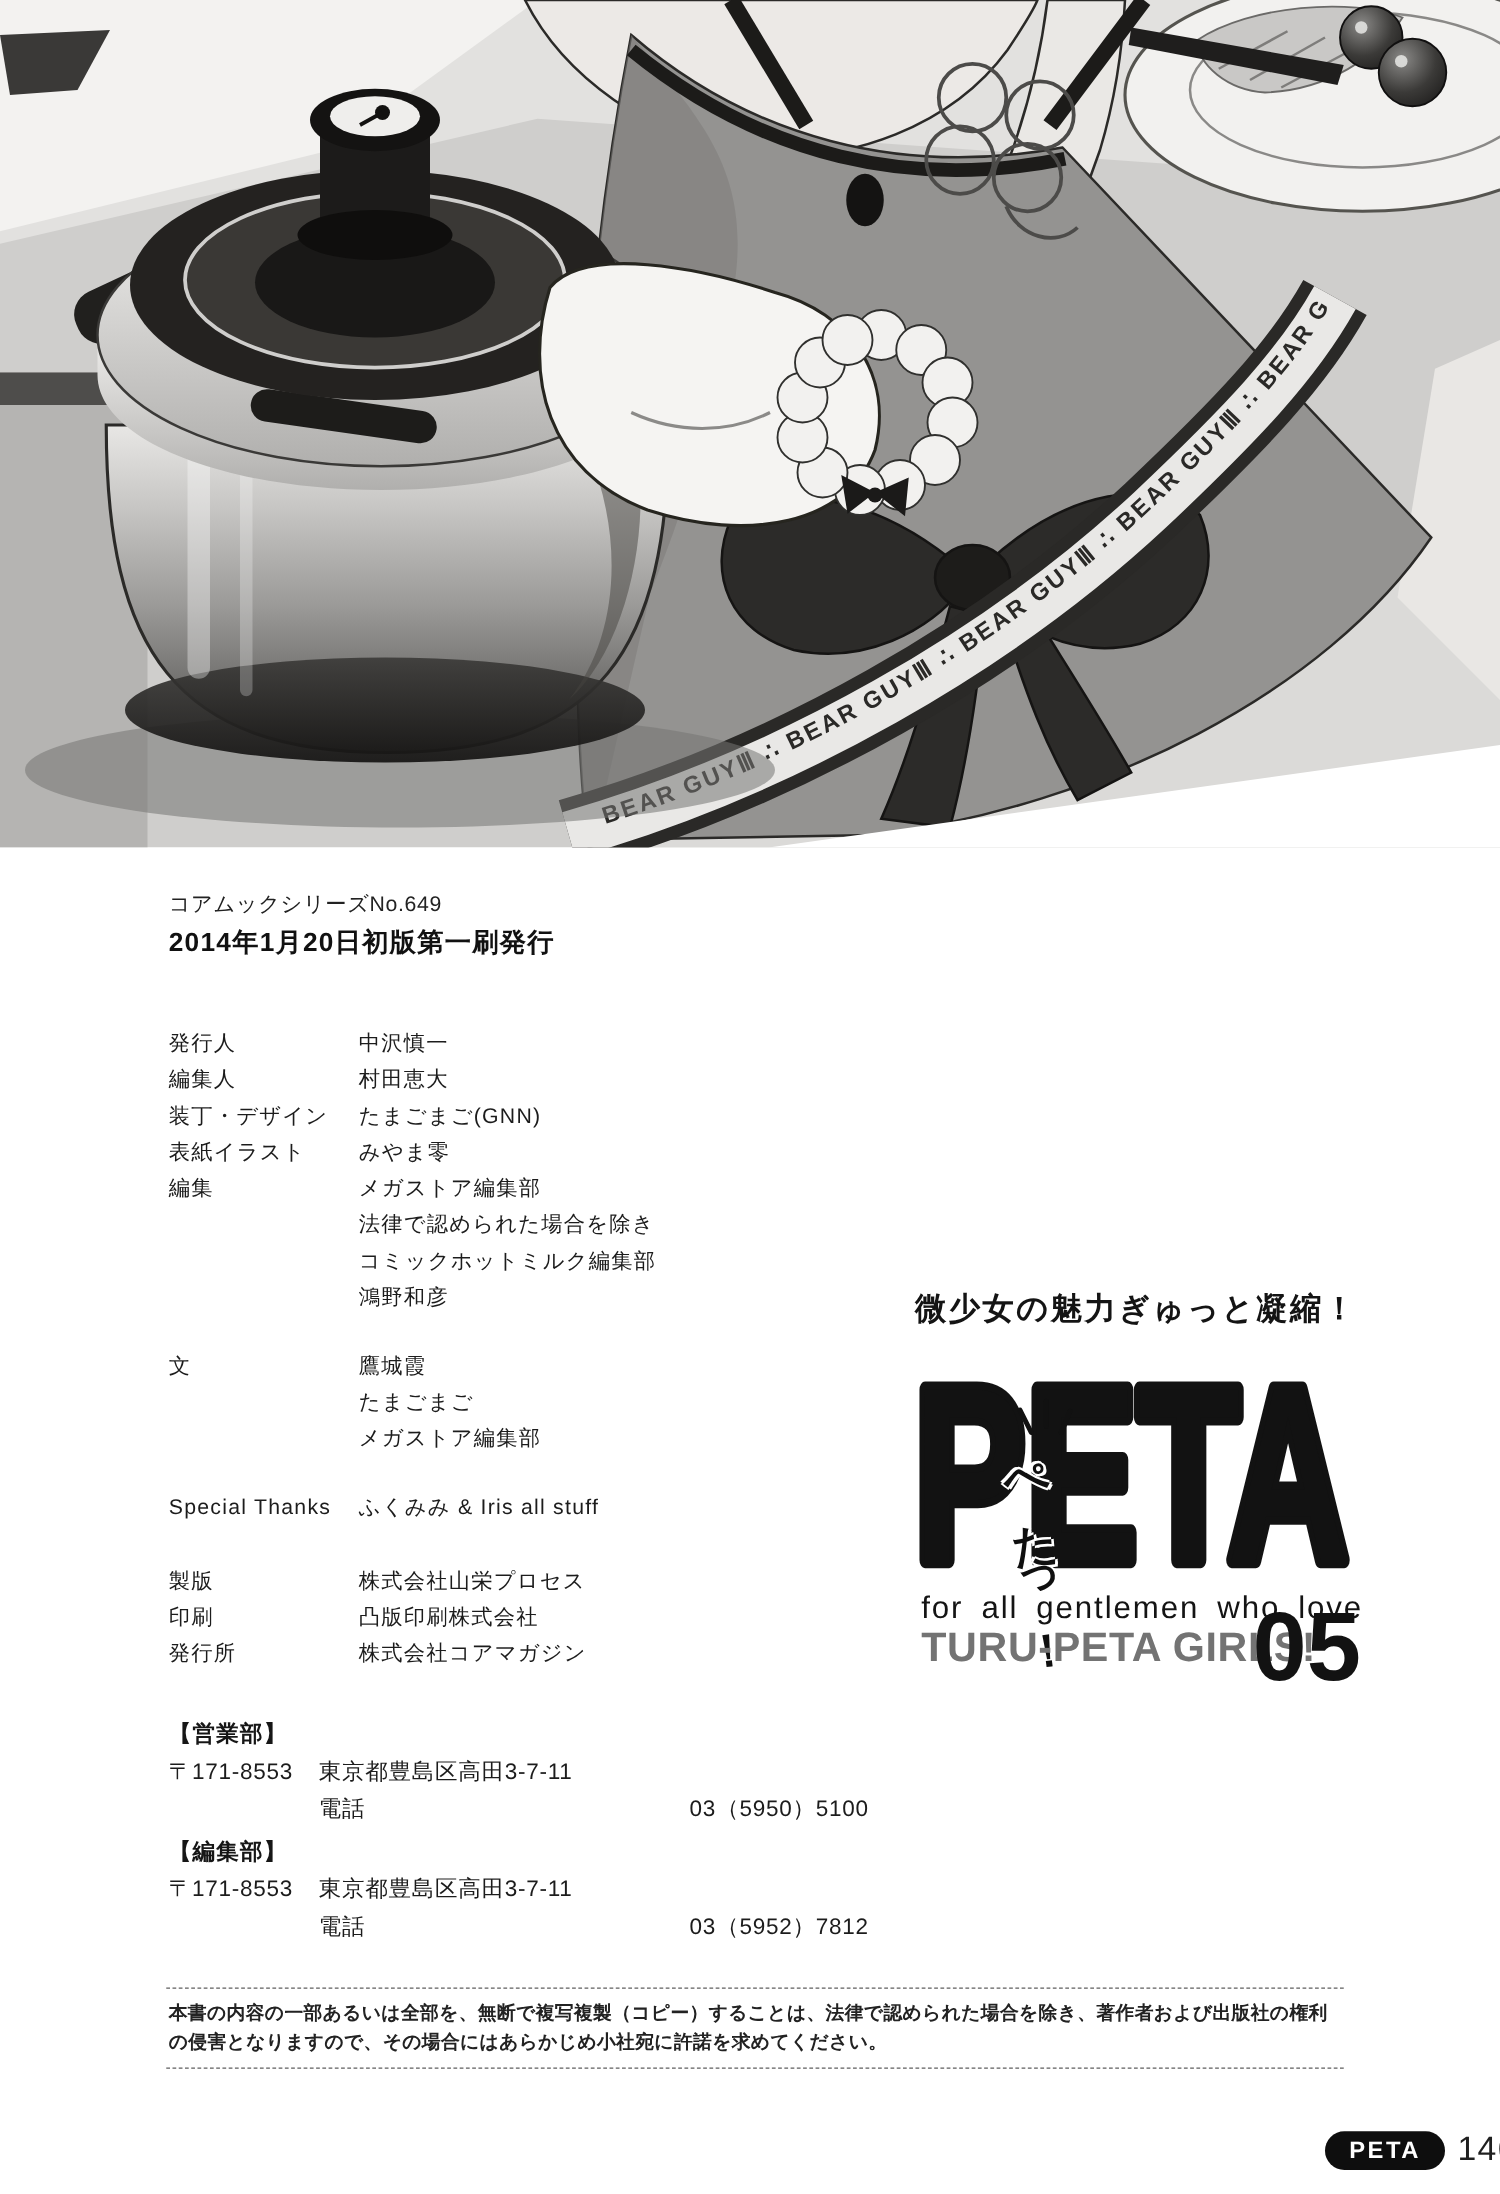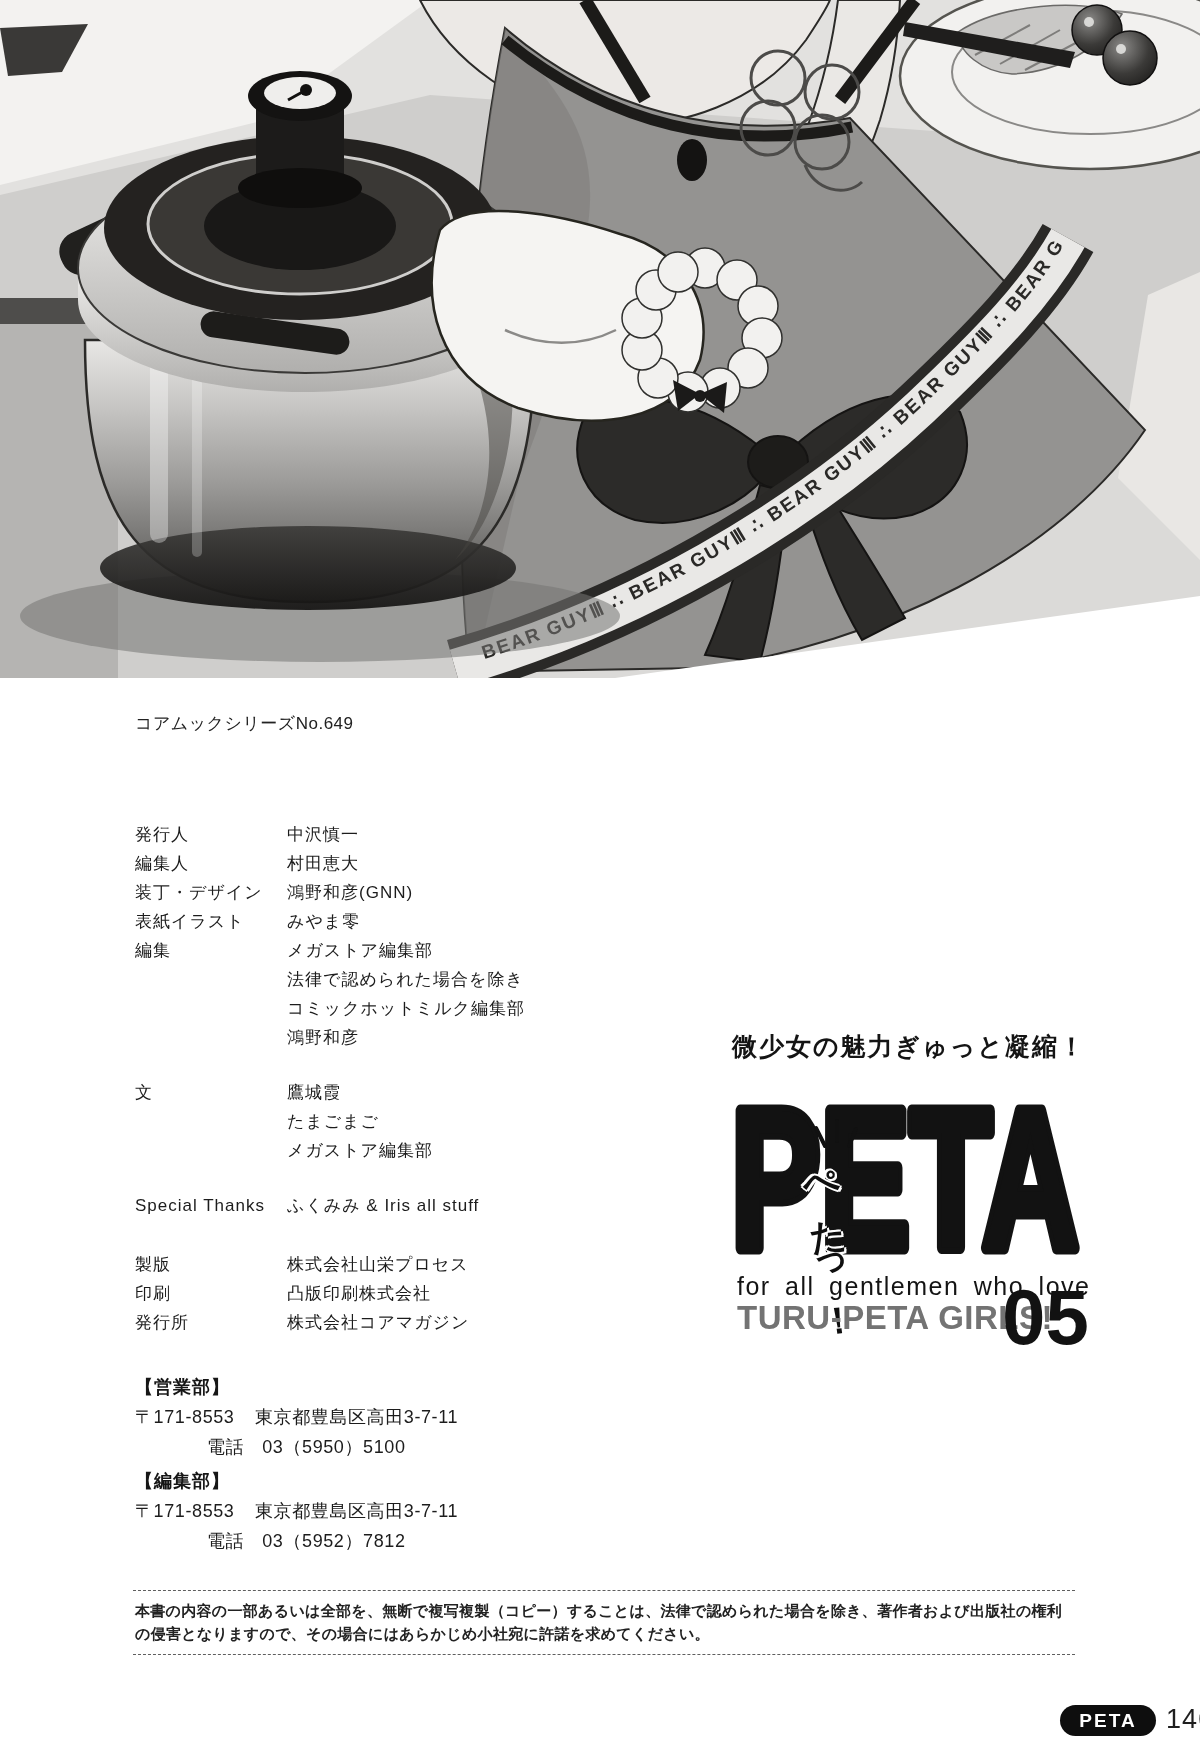--- a/index.html
+++ b/index.html
@@ -15,21 +15,21 @@
   .staff{left:135px;top:820px;width:560px;}
   .srow{display:flex;align-items:flex-start;}
   .slbl{width:152px;flex:none;font-size:17px;line-height:29px;letter-spacing:1px;color:#1c1c1c;}
   .svals{font-size:17px;line-height:29px;letter-spacing:1px;color:#1c1c1c;}
   .gap-a{margin-top:26px;}
   .gap-b{margin-top:30px;}
   .depts{left:135px;top:1372px;width:560px;}
   .dept-name{font-size:18px;font-weight:bold;line-height:30px;letter-spacing:1px;color:#161616;}
   .dept-line{display:flex;font-size:18px;line-height:30px;letter-spacing:.6px;color:#1c1c1c;}
   .postal{width:120px;flex:none;}
-  .phone-row{margin-left:72px;display:flex;font-size:18px;line-height:30px;letter-spacing:.6px;color:#1c1c1c;}
+  .phone-row{margin-left:120px;display:flex;font-size:18px;line-height:30px;letter-spacing:.6px;color:#1c1c1c;justify-content:space-between;}
   .phone-num{margin-left:18px;}
   .dept-block{margin-bottom:4px;}
   .notice{
     left:133px;top:1590px;width:938px;
     border-top:1.5px dashed #5f5f5f;border-bottom:1.5px dashed #5f5f5f;
     padding:8px 2px 9px 2px;
     font-size:15px;font-weight:bold;line-height:23px;letter-spacing:.3px;color:#222;
   }
   
   .tagline{left:732px;top:1030px;font-size:25px;font-weight:bold;letter-spacing:2px;color:#141414;}
@@ -188,38 +188,39 @@
         <circle cx="1130" cy="58" r="27" fill="url(#tomato)" stroke="#111010" stroke-width="1.5"></circle>
         <circle cx="1089" cy="22" r="5" fill="#e8e7e5" opacity=".85"></circle>
         <circle cx="1121" cy="49" r="5" fill="#e8e7e5" opacity=".85"></circle>
       </g>
     </g>
 
     <polygon points="615,678 1200,596 1200,678" fill="#ffffff"></polygon>
   </svg>
 
   <div class="abs series">コアムックシリーズNo.649</div>
+  <div class="abs edition">2014年1月20日初版第一刷発行</div>
 
   <div class="abs staff">
     <div class="srow">
       <div class="slbl">発行人</div>
       <div class="svals">
           <div>中沢慎一</div>
         </div>
     </div>
     <div class="srow">
       <div class="slbl">編集人</div>
       <div class="svals">
           <div>村田恵大</div>
         </div>
     </div>
     <div class="srow">
       <div class="slbl">装丁・デザイン</div>
       <div class="svals">
-          <div>鴻野和彦(GNN)</div>
+          <div>たまごまご(GNN)</div>
         </div>
     </div>
     <div class="srow">
       <div class="slbl">表紙イラスト</div>
       <div class="svals">
           <div>みやま零</div>
         </div>
     </div>
     <div class="srow">
       <div class="slbl">編集</div>

